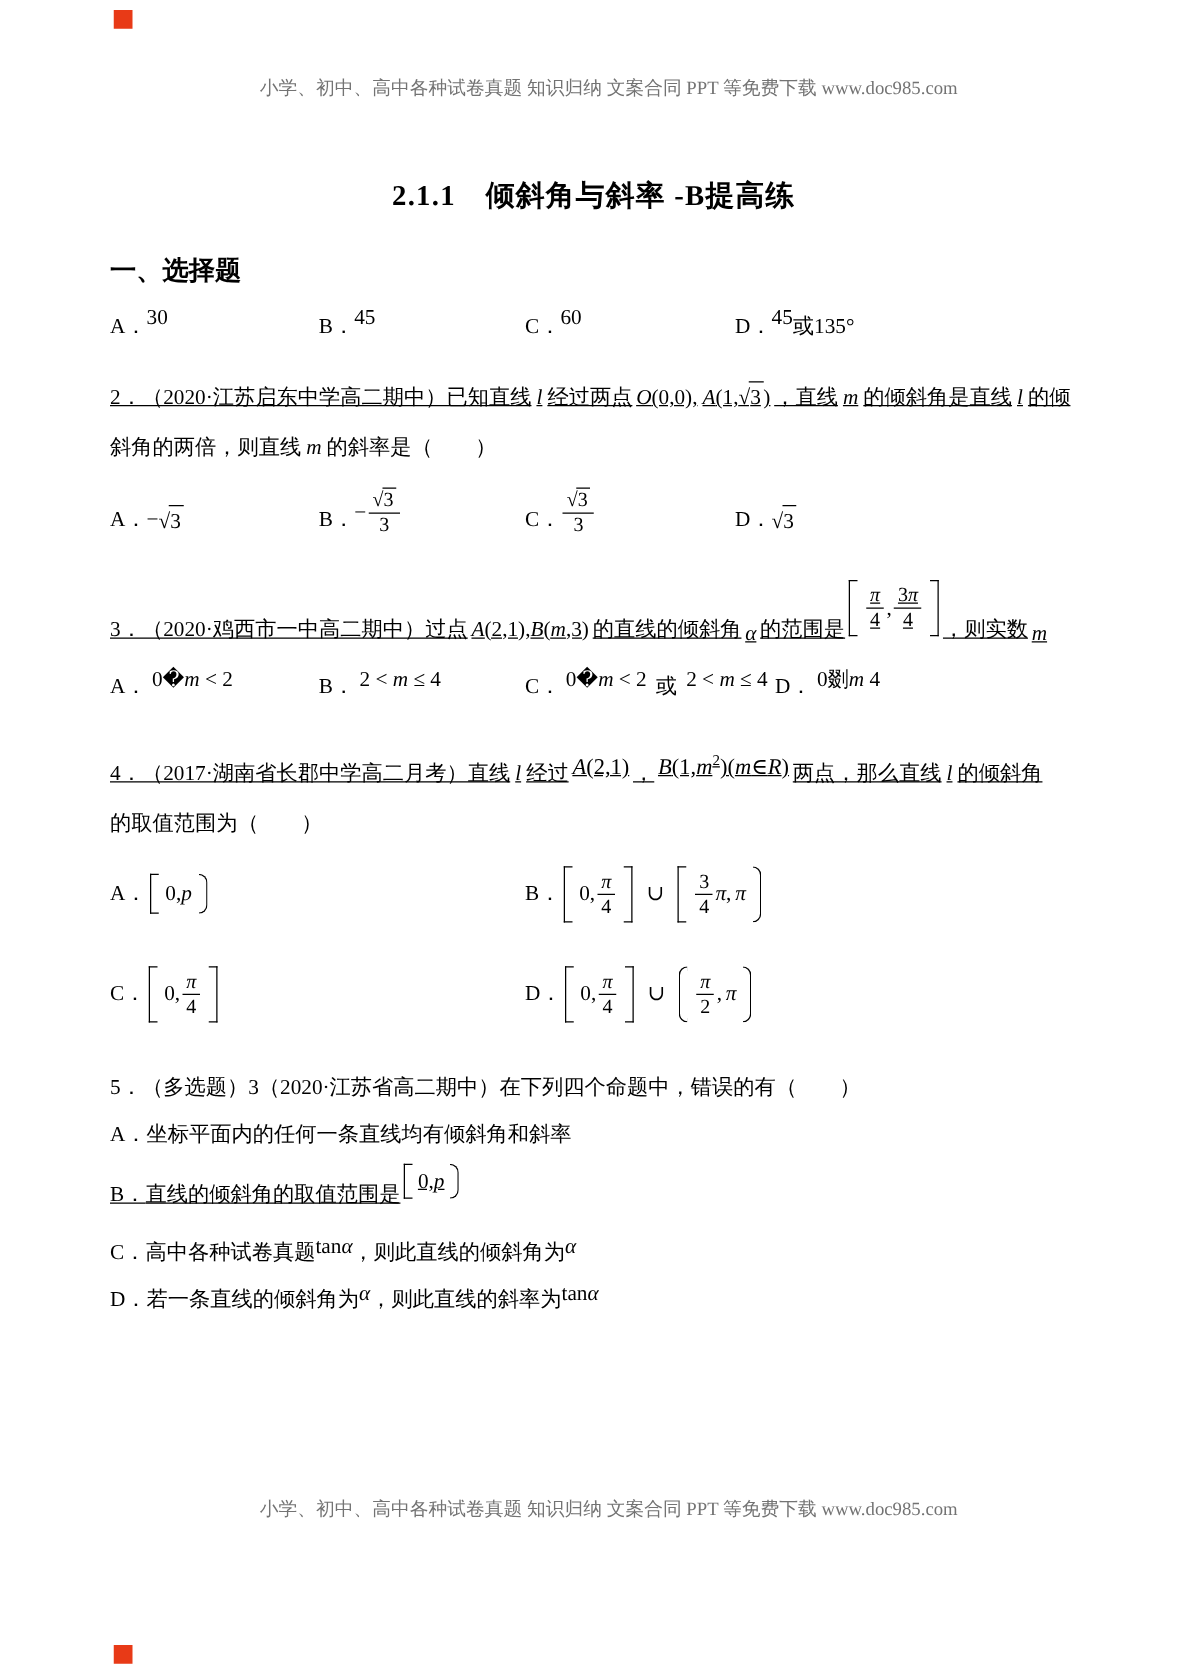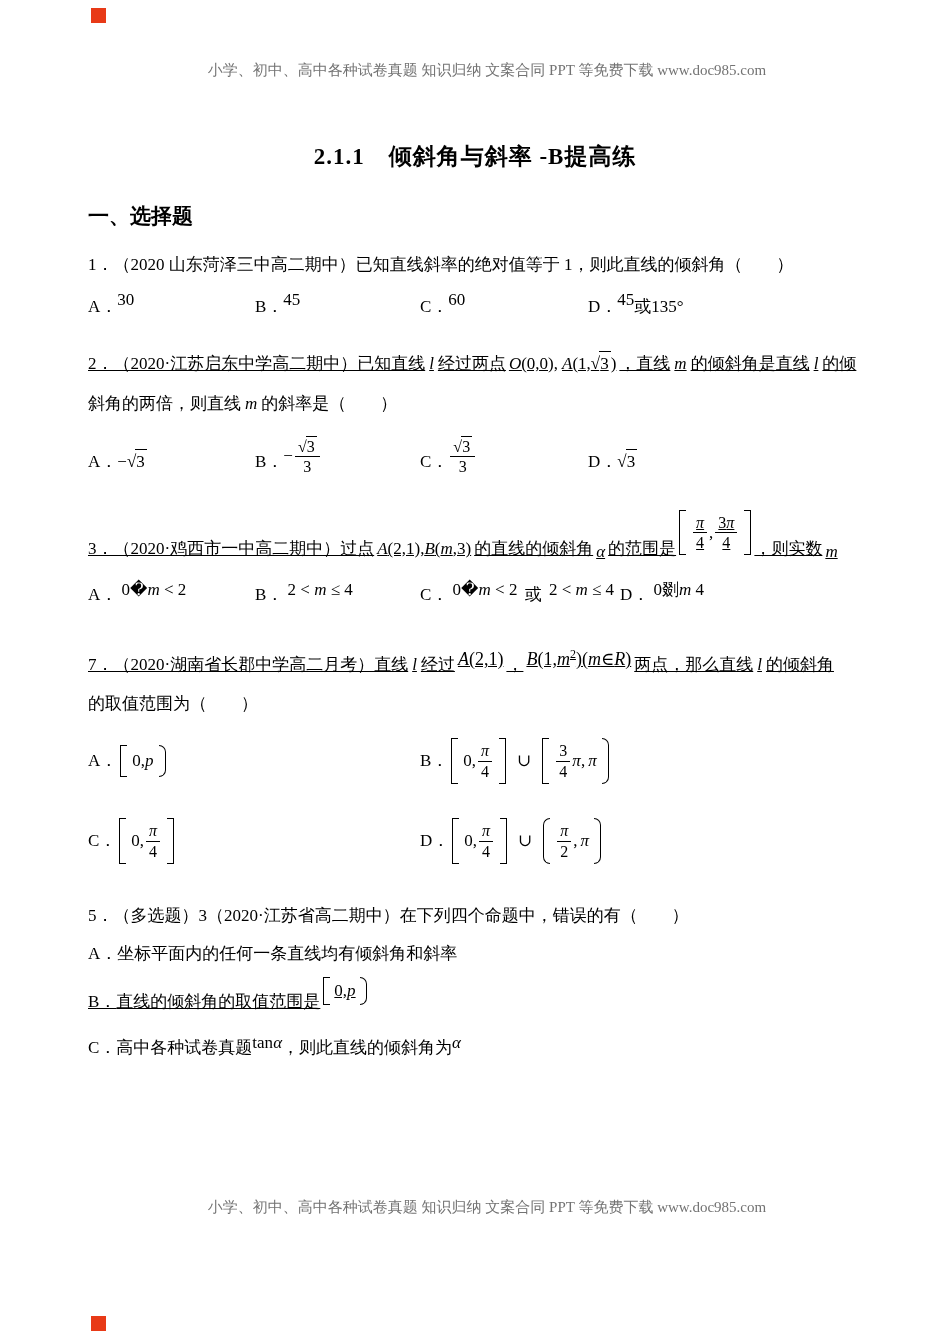--- a/index.html
+++ b/index.html
@@ -53,21 +53,20 @@
 <body>
 
 <div class="redsq red-top"></div>
 <div class="hdr">小学、初中、高中各种试卷真题 知识归纳 文案合同 PPT 等免费下载   www.doc985.com</div>
 <div class="title">2.1.1　倾斜角与斜率 -B提高练</div>
 
 <div class="content">
 
   <div class="bold" style="font-size:21px;">一、选择题</div>
 
-  <div class="line" style="margin-top:22px;">1．（2020 山东菏泽三中高二期中）已知直线斜率的绝对值等于 1，则此直线的倾斜角（　　）</div>
   <div class="row" style="margin-top:14px;height:32px;">
     <div class="c1"><span>A．</span><span class="sup">30</span></div>
     <div class="c2"><span>B．</span><span class="sup">45</span></div>
     <div class="c3"><span>C．</span><span class="sup">60</span></div>
     <div><span>D．</span><span class="sup">45</span><span>或135°</span></div>
   </div>
 
   <div class="flexline" style="margin-top:28px;">
     <span>2．（2020·江苏启东中学高二期中）已知直线</span>
       <span class="mv vpad">l</span>
@@ -188,21 +187,21 @@
       <span style="margin:0 3px;">或</span>
       <span class="supS"><span>2 &lt; </span><span class="mv">m</span><span> ≤ 4</span></span>
     </div>
     <div>
       <span>D．</span>
       <span class="supS"><span>0剟</span><span class="mv">m</span><span> 4</span></span>
     </div>
   </div>
 
   <div class="flexline" style="margin-top:40px;">
-    <span>7．（2020·湖南省长郡中学高二月考）直线</span>
+    <span>4．（2017·湖南省长郡中学高二月考）直线</span>
       <span class="mv vpad">l</span>
       <span>经过</span>
     <span class="mrun mraise">
         <span class="mv">A</span>
         <span>(2,1)</span>
       </span>
     <span>，</span>
     <span class="mrun mraise">
       <span class="mv">B</span>
         <span>(1,</span>
@@ -318,17 +317,20 @@
       <span class="ictr" style="padding:2px 1px;">
           <span>0,</span>
           <span class="mv">p</span>
         </span>
       <span class="bk pr"></span>
     </span>
   </div>
   <div class="line" style="margin-top:22px;">
     <span>C．</span><span>高中各种试卷真题</span><span class="supS"><span>tan</span><span class="mv">α</span></span><span>，则此直线的倾斜角为</span><span class="mv supS">α</span>
   </div>
+  <div class="line" style="margin-top:14px;">
+    <span>D．</span><span>若一条直线的倾斜角为</span><span class="mv supS">α</span><span>，则此直线的斜率为</span><span class="supS"><span>tan</span><span class="mv">α</span></span>
+  </div>
 
 </div>
 
 <div class="ftr">小学、初中、高中各种试卷真题 知识归纳 文案合同 PPT 等免费下载   www.doc985.com</div>
 <div class="redsq red-bot"></div>
 
 </body></html>

